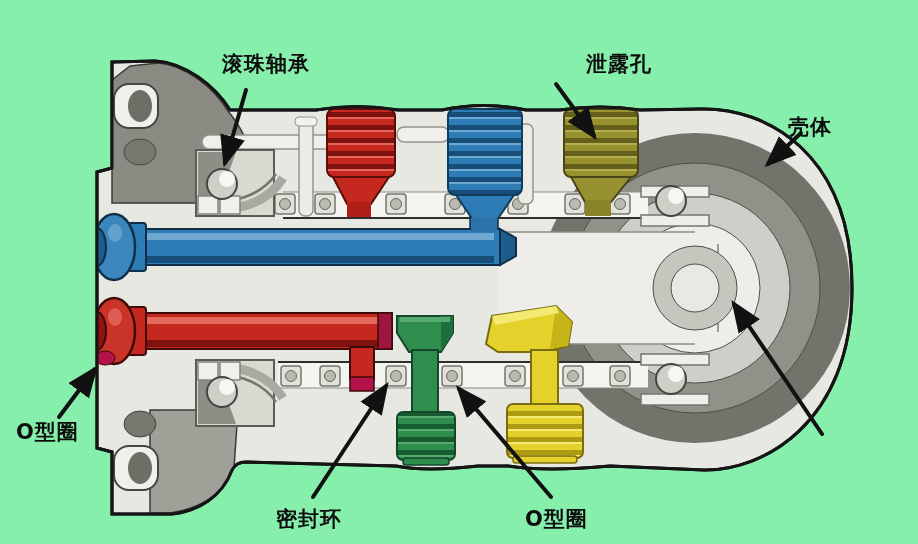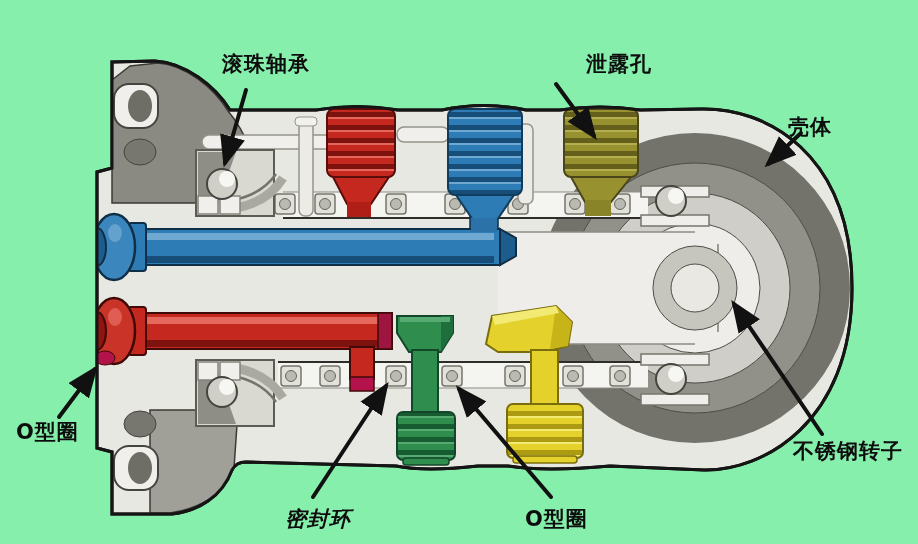--- a/index.html
+++ b/index.html
@@ -248,16 +248,15 @@
     <line x1="59" y1="417" x2="95" y2="369" marker-end="url(#ah)"></line>
     <line x1="313" y1="497" x2="386" y2="386" marker-end="url(#ah)"></line>
     <line x1="551" y1="497" x2="459" y2="389" marker-end="url(#ah)"></line>
   </g>
 </svg>
 
   <div class="part-label" style="left:222px;top:53px;">滚珠轴承</div>
   <div class="part-label" style="left:538px;top:53px;margin-left:48px;">泄露孔</div>
   <div class="part-label" style="left:788px;top:116px;">壳体</div>
   <div class="part-label" style="left:16px;top:421px;">O型圈</div>
-  <div class="part-label" style="left:285px;top:508px;font-style:italic;">密封环</div>
+  <div class="part-label" style="left:276px;top:508px;">密封环</div>
   <div class="part-label" style="left:525px;top:508px;">O型圈</div>
-  <div class="part-label" style="left:793px;top:440px;">不锈钢转子</div>
 </div>
 
 </body></html>

